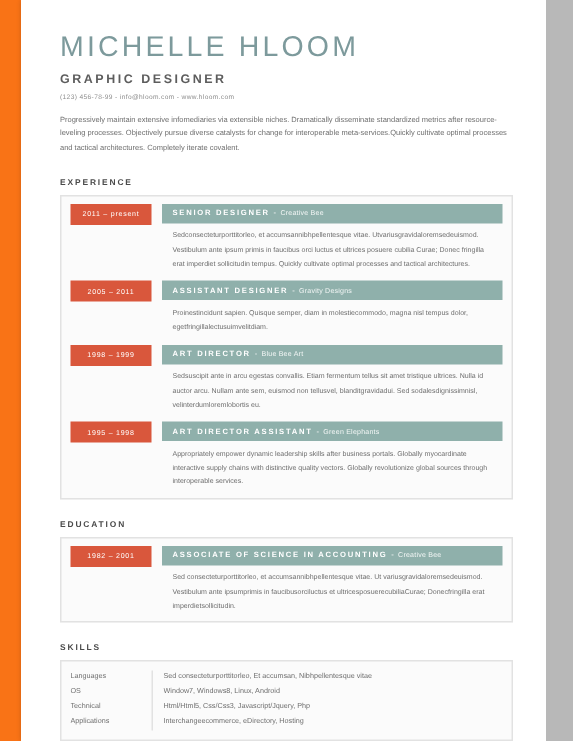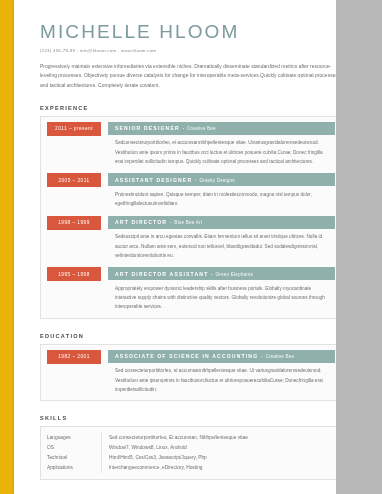--- a/index.html
+++ b/index.html
@@ -2,23 +2,23 @@
 <html><head>
 <meta charset="utf-8">
 <style>
   html, body {
     margin: 0;
     padding: 0;
     background: #b8b8b8;
   }
   .page {
     position: relative;
-    width: 336px;
+    width: 364px;
     height: 494px;
-    background: #eab308;
+    background: #f97316;
     overflow: hidden;
     font-family: "Liberation Sans", sans-serif;
     box-sizing: border-box;
   }
   .sheet {
     position: absolute;
     left: 14px;
     top: 0px;
     width: 354px;
     height: 494px;
@@ -182,20 +182,21 @@
 </style>
 </head>
 <body>
 
 <div class="page">
   <div class="sheet">
     <div class="inner">
 
       <div>
         <div class="name">MICHELLE HLOOM</div>
+        <div class="job-title">GRAPHIC DESIGNER</div>
         <div class="contact">(123) 456-78-99 - info@hloom.com - www.hloom.com</div>
         <div class="summary">Progressively maintain extensive infomediaries via extensible niches. Dramatically disseminate standardized metrics after resource-leveling processes. Objectively pursue diverse catalysts for change for interoperable meta-services.Quickly cultivate optimal processes and tactical architectures. Completely iterate covalent.</div>
       </div>
 
       <div class="section-heading">EXPERIENCE</div>
       <div class="block">
 
         <div class="entry">
           <div class="date-cell">
             <div class="date-badge">2011 – present</div>

